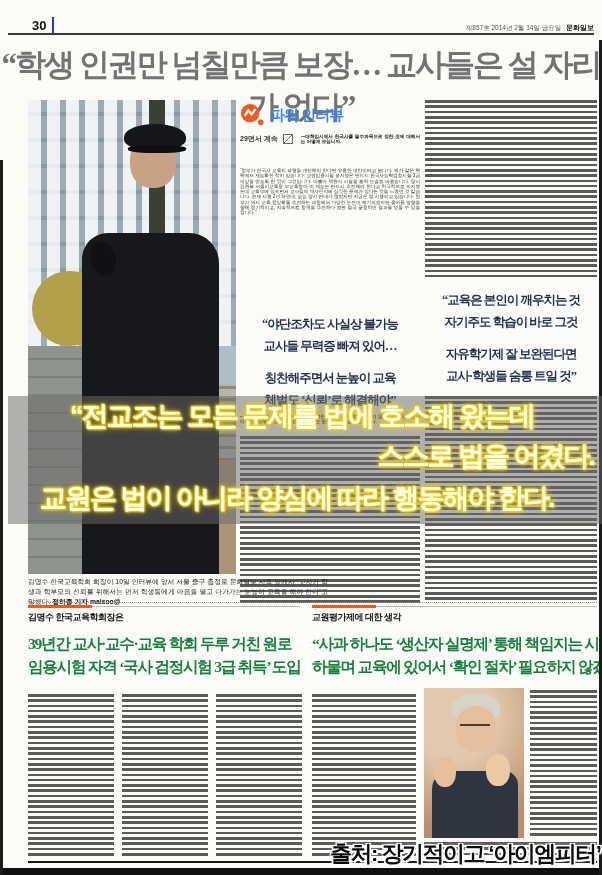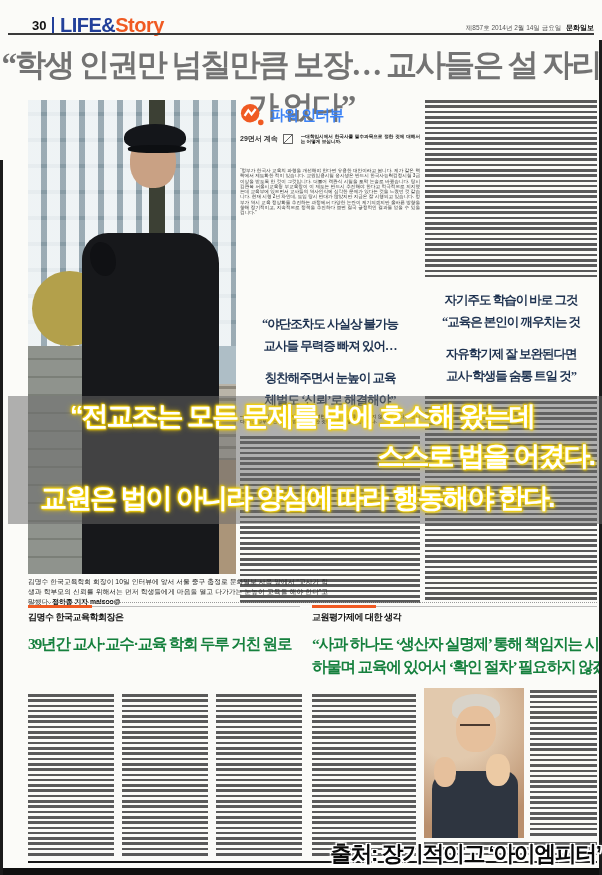--- a/index.html
+++ b/index.html
@@ -104,21 +104,20 @@
   .edge-right{left:599px;top:40px;width:3px;height:835px;background:#1b1b1b;}
 </style>
 </head>
 <body>
 
 <div id="page">
 
   <div class="abs hdr">
     <div class="abs pgnum">30</div>
     <div class="abs brandbar"></div>
-    <div class="abs brand"><span class="life">LIFE&amp;</span><span class="story">Story</span></div>
     <div class="abs edition">
       <span>제857호</span>
       <span>2014년 2월 14일 금요일</span>
       <b>문화일보</b>
     </div>
   </div>
   <div class="abs hrule"></div>
 
   <div class="abs mainhead">“학생 인권만 넘칠만큼 보장… 교사들은 설 자리가 없다”</div>
 
@@ -163,42 +162,43 @@
       <div>칭찬해주면서 눈높이 교육</div>
       <div>체벌도 ‘신뢰’로 해결해야”</div>
     </div>
     <div class="tinytext tinybold" style="height:22px;margin-top:6px;">―교육 일선의 좌편향 문제를 얘기하려면 전교조 문제를 거론하지 않을 수 없다고 봅니다. 최근 정부가 전교조를 법외노조화한 것에 대해 어떻게 생각하나.</div>
     <div class="greek" style="height:168px;"></div>
   </div>
 
   <div class="abs rightcol">
     <div class="greek" style="height:180px;"></div>
     <div class="pullq" style="margin-top:10px;height:96px;">
+      <div>“교육은 본인이 깨우치는 것</div>
       <div>자기주도 학습이 바로 그것</div>
-      <div>“교육은 본인이 깨우치는 것</div>
       <div class="gap"></div>
       <div>자유학기제 잘 보완된다면</div>
       <div>교사·학생들 숨통 트일 것”</div>
     </div>
     <div class="greek" style="height:204px;margin-top:10px;"></div>
   </div>
 
   <div class="abs band">
     <div class="bq bq1">“전교조는 모든 문제를 법에 호소해 왔는데</div>
     <div class="bq bq2">스스로 법을 어겼다.</div>
     <div class="bq bq3">교원은 법이 아니라 양심에 따라 행동해야 한다.</div>
   </div>
 
   <div class="abs dotrule"></div>
 
   <div class="abs" style="left:28px;top:606px;width:272px;">
     <div class="kickrule"></div>
     <div class="kickbar" style="width:64px;margin-top:-2px;"></div>
     <div class="kicker" style="margin-top:3px;">김명수 한국교육학회장은</div>
     <div class="subhead" style="margin-top:8px;">39년간 교사·교수·교육 학회 두루 거친 원로</div>
+    <div class="subhead">임용시험 자격 ‘국사 검정시험 3급 취득’ 도입</div>
   </div>
   <div class="abs greek" style="left:28px;top:694px;width:86px;height:164px;"></div>
   <div class="abs greek" style="left:122px;top:694px;width:86px;height:164px;"></div>
   <div class="abs greek" style="left:216px;top:694px;width:86px;height:164px;"></div>
 
   <div class="abs" style="left:312px;top:606px;width:285px;">
     <div class="kickrule"></div>
     <div class="kickbar" style="width:64px;margin-top:-2px;"></div>
     <div class="kicker" style="margin-top:3px;">교원평가제에 대한 생각</div>
     <div class="subhead" style="margin-top:8px;">“사과 하나도 ‘생산자 실명제’ 통해 책임지는 시대…</div>

